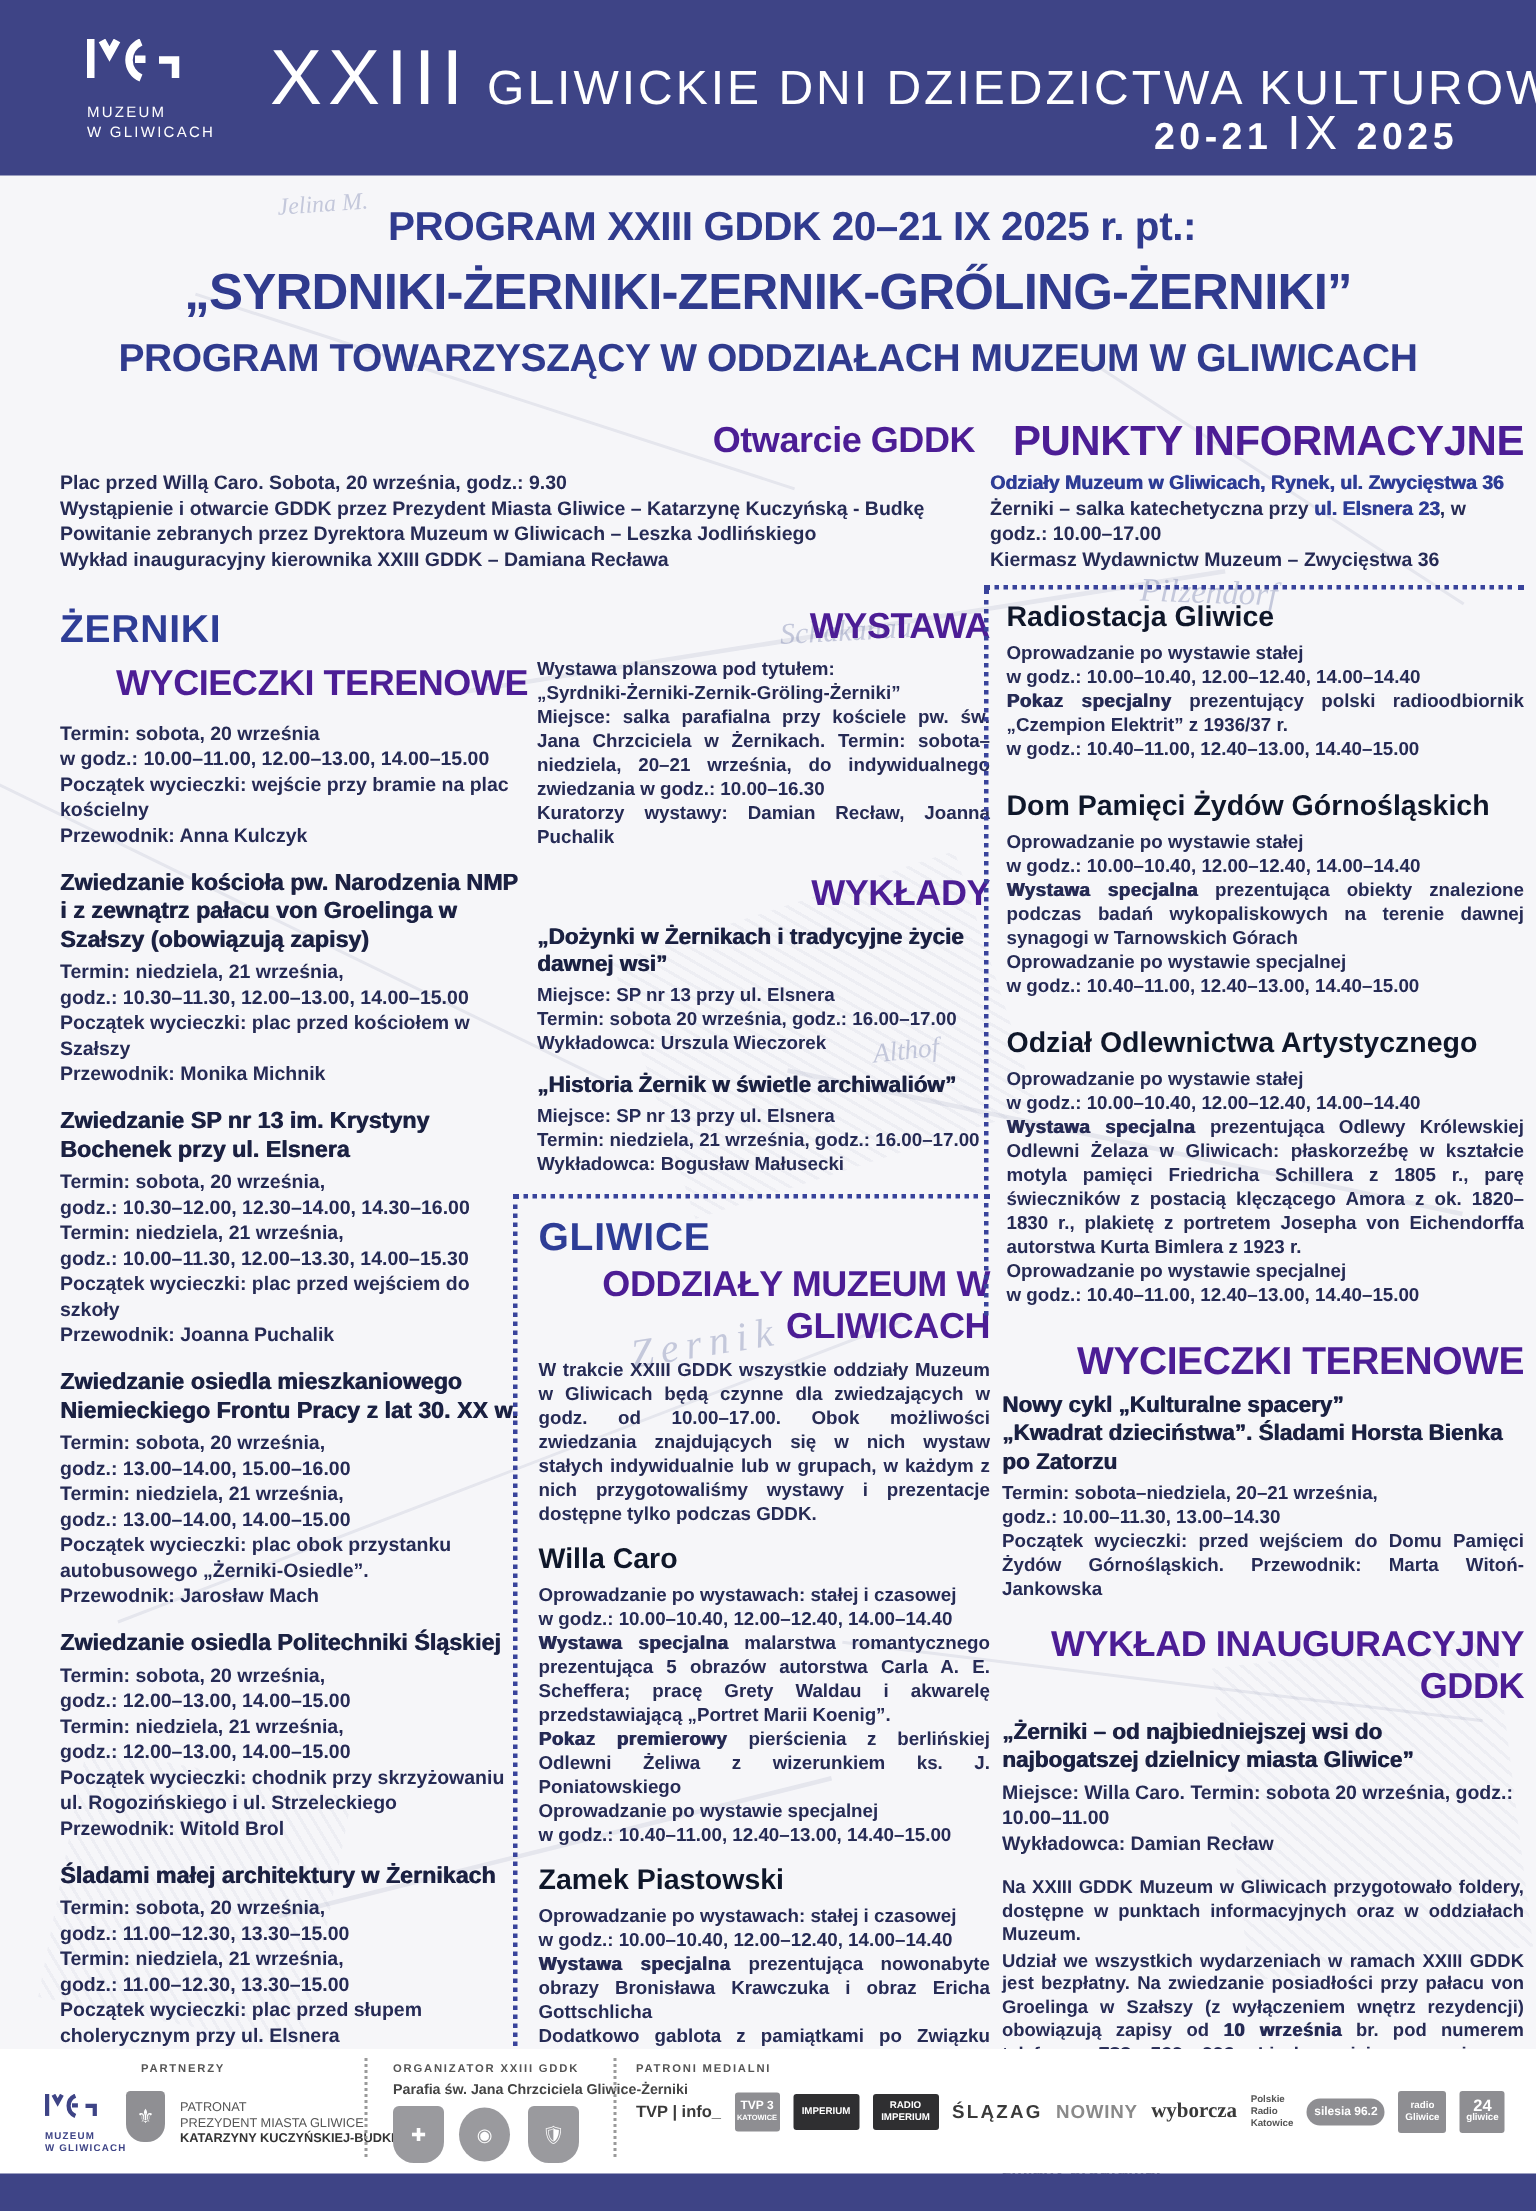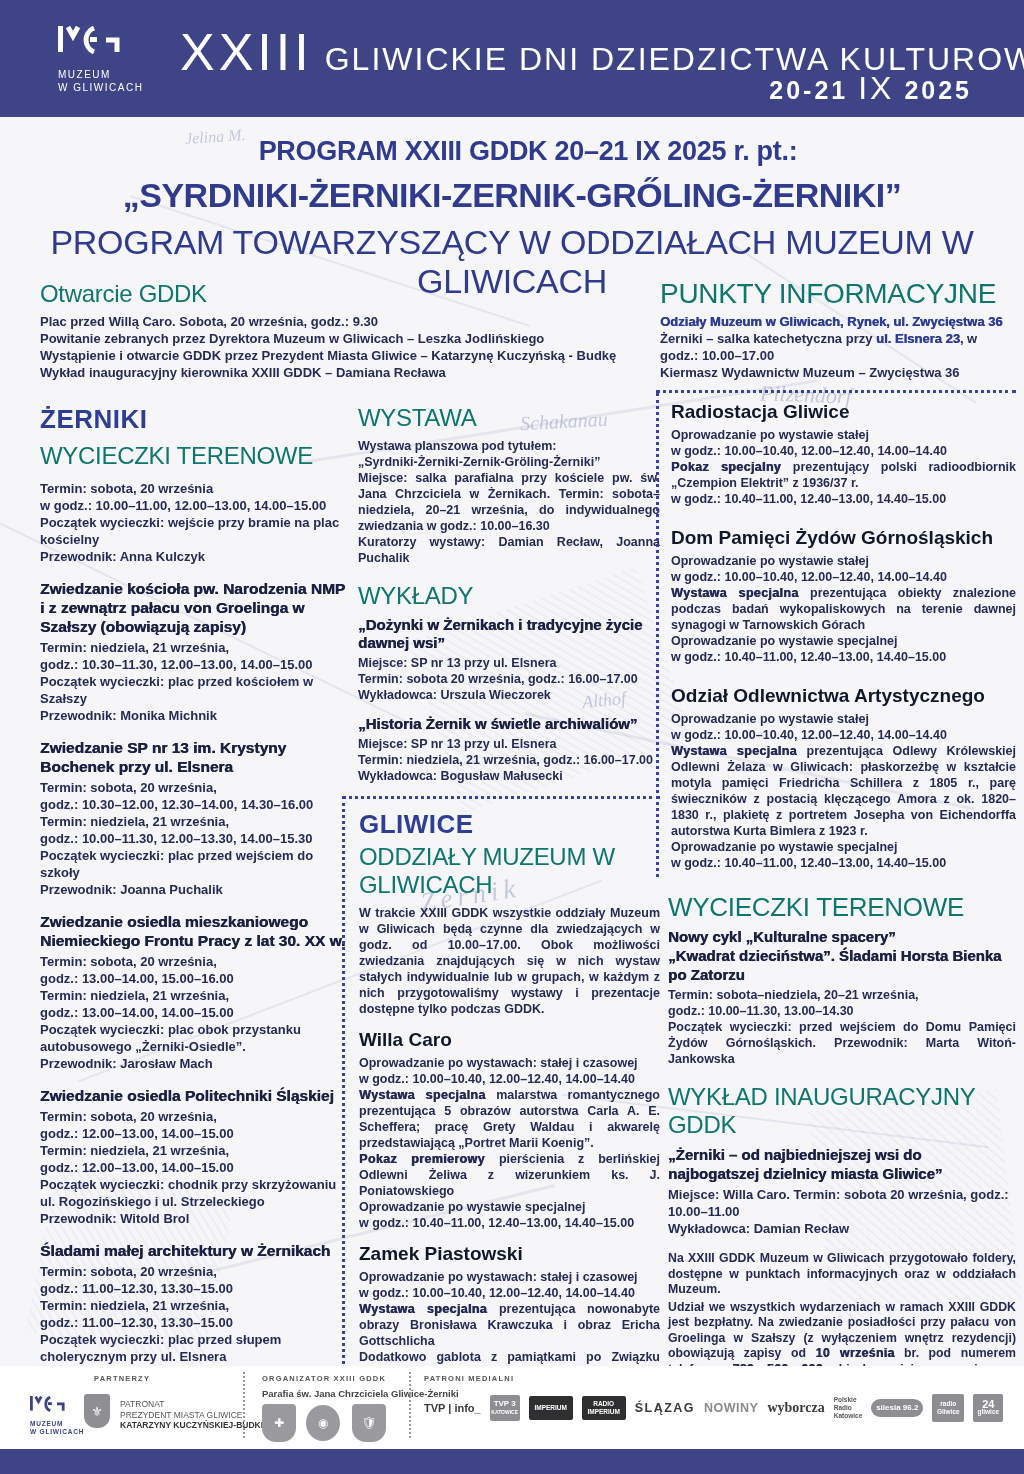--- a/index.html
+++ b/index.html
@@ -18,24 +18,24 @@
   .logo-lines{font-size:10px;letter-spacing:1.5px;margin-top:6px;line-height:13px;font-weight:400;}
   .hd-title{position:absolute;left:180px;top:22px;width:800px;white-space:nowrap;}
   .hd-xxiii{font-size:52px;letter-spacing:4px;font-weight:400;}
   .hd-rest{font-size:32px;letter-spacing:2px;font-weight:400;margin-left:12px;}
   .hd-date{position:absolute;right:52px;top:70px;font-size:25px;letter-spacing:3px;font-weight:700;}
   .hd-date .ix{font-size:32px;font-weight:400;}
   
   .title-block{position:absolute;left:0;top:136px;width:1024px;text-align:center;color:#303b8e;}
   .tb1{font-size:27px;font-weight:700;letter-spacing:-.3px;margin-left:32px;}
   .tb2{font-size:34px;font-weight:700;letter-spacing:-.5px;margin-top:9px;}
-  .tb3{font-size:34px;font-weight:400;letter-spacing:-.3px;margin-top:8px;}
+  .tb3{font-size:26px;font-weight:700;letter-spacing:-.3px;margin-top:8px;}
   
   .h-blue{font-size:26px;line-height:30px;font-weight:700;color:#2e3d96;letter-spacing:.5px;}
-  .h-black{font-size:24px;line-height:28px;font-weight:400;color:#0f766e;letter-spacing:-.3px;}
+  .h-black{font-size:24px;line-height:28px;font-weight:700;color:#4c1d95;letter-spacing:-.3px;text-align:right;}
   .h-sub{font-size:19px;line-height:22px;font-weight:700;color:#0f172a;}
   .ln{font-size:13px;line-height:17px;font-weight:700;color:#262b55;}
   .t-title{font-size:15.5px;line-height:19px;font-weight:700;color:#1b2142;
            text-shadow:.5px 0 0 currentColor;margin-bottom:3px;}
   .bseg{text-shadow:.6px 0 0 currentColor;letter-spacing:.35px;}
   .cseg{color:#2e3d96;text-shadow:.5px 0 0 currentColor;}
   .tour{margin-bottom:14px;}
   
   .blk-otwarcie{position:absolute;left:40px;top:280px;width:610px;}
   .blk-otwarcie .h-black{margin-bottom:5px;}
@@ -139,22 +139,22 @@
 
   <div class="title-block">
     <div class="tb1">PROGRAM XXIII GDDK 20–21 IX 2025 r. pt.:</div>
     <div class="tb2">„SYRDNIKI-ŻERNIKI-ZERNIK-GRŐLING-ŻERNIKI”</div>
     <div class="tb3">PROGRAM TOWARZYSZĄCY  W ODDZIAŁACH MUZEUM W GLIWICACH</div>
   </div>
 
   <div class="blk-otwarcie">
     <div class="h-black">Otwarcie GDDK</div>
     <div class="ln"><span>Plac przed Willą Caro. Sobota, 20 września, godz.: 9.30</span></div>
+    <div class="ln"><span>Wystąpienie i otwarcie GDDK przez Prezydent Miasta Gliwice – Katarzynę Kuczyńską - Budkę</span></div>
     <div class="ln"><span>Powitanie zebranych przez Dyrektora Muzeum w Gliwicach – Leszka Jodlińskiego</span></div>
-    <div class="ln"><span>Wystąpienie i otwarcie GDDK przez Prezydent Miasta Gliwice – Katarzynę Kuczyńską - Budkę</span></div>
     <div class="ln"><span>Wykład inauguracyjny kierownika XXIII GDDK – Damiana Recława</span></div>
   </div>
 
   <div class="colL">
     <div class="h-blue">ŻERNIKI</div>
     <div class="h-black">WYCIECZKI TERENOWE</div>
 
     <div class="tour">
       <div class="ln"><span>Termin: sobota, 20 września</span></div>
       <div class="ln"><span>w godz.: 10.00–11.00, 12.00–13.00, 14.00–15.00</span></div>

